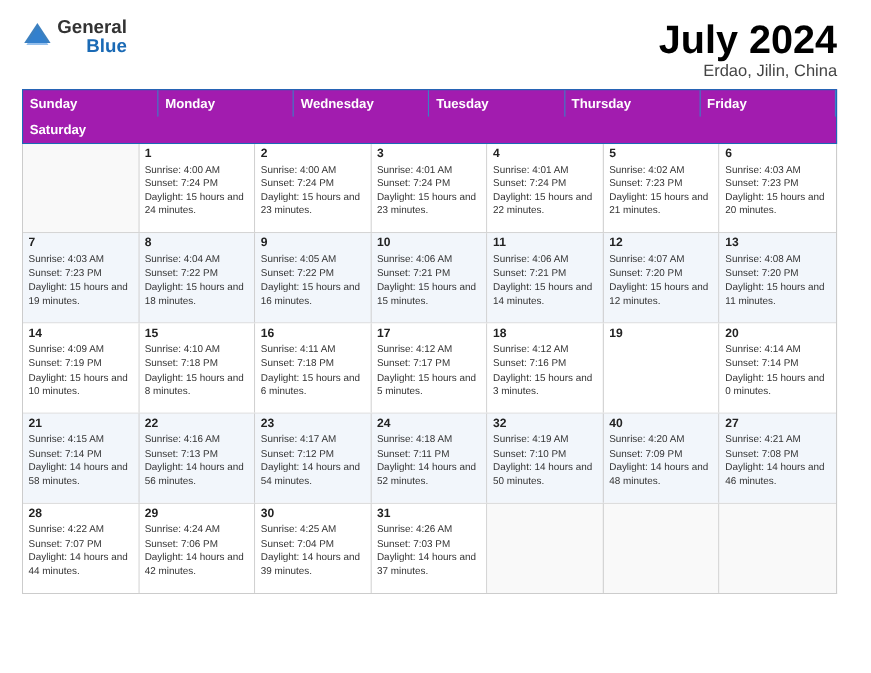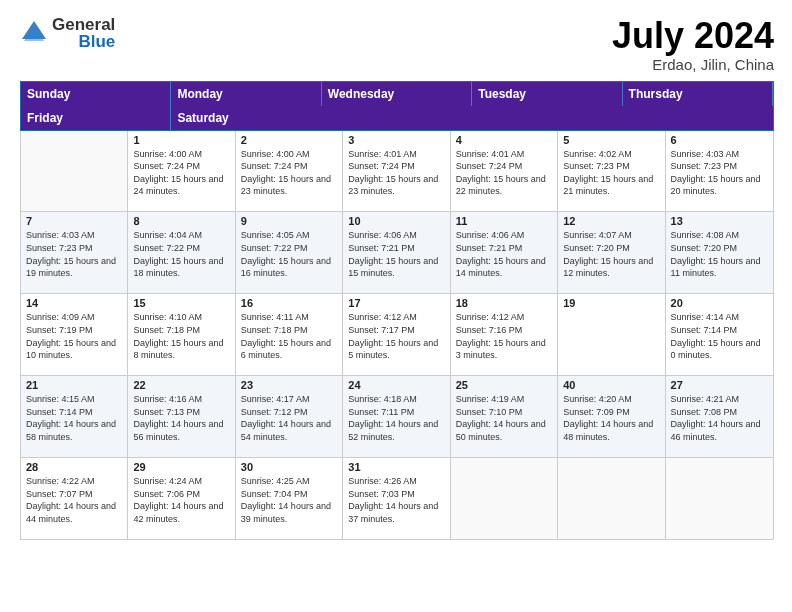--- a/index.html
+++ b/index.html
@@ -6,21 +6,21 @@
     body {
       font-family: Arial, sans-serif;
       background: #fff;
       width: 792px;
       height: 612px;
       overflow: hidden;
     }
     .page {
       width: 792px;
       height: 552px;
-      padding: 16px 18px 12px 20px;
+      padding: 16px 31px 12px 20px;
       display: flex;
       flex-direction: column;
     }
     .header {
       display: flex;
       justify-content: space-between;
       align-items: flex-start;
       margin-bottom: 8px;
     }
     .logo {
@@ -61,22 +61,22 @@
       font-size: 15px;
       color: #444;
     }
     .calendar {
       flex: 1;
       display: flex;
       flex-direction: column;
     }
     .cal-header {
       display: grid;
-      grid-template-columns: repeat(5, 1fr);
-      background: #4c1d95;
+      grid-template-columns: repeat(6, 1fr);
+      background: #a21caf;
       border: 1px solid #1a6ab5;
     }
     .cal-header-cell {
       color: #fff;
       font-weight: bold;
       font-size: 12px;
       padding: 5px 6px;
       text-align: left;
       border-right: 1px solid #3a7fc5;
     }
@@ -266,21 +266,21 @@
           </div>
           <div class="cal-cell">
             <div class="day-num">23</div>
             <div class="cell-text">Sunrise: 4:17 AM<br>Sunset: 7:12 PM<br>Daylight: 14 hours and 54 minutes.</div>
           </div>
           <div class="cal-cell">
             <div class="day-num">24</div>
             <div class="cell-text">Sunrise: 4:18 AM<br>Sunset: 7:11 PM<br>Daylight: 14 hours and 52 minutes.</div>
           </div>
           <div class="cal-cell">
-            <div class="day-num">25</div>
+            <div class="day-num">32</div>
             <div class="cell-text">Sunrise: 4:19 AM<br>Sunset: 7:10 PM<br>Daylight: 14 hours and 50 minutes.</div>
           </div>
           <div class="cal-cell">
             <div class="day-num">40</div>
             <div class="cell-text">Sunrise: 4:20 AM<br>Sunset: 7:09 PM<br>Daylight: 14 hours and 48 minutes.</div>
           </div>
           <div class="cal-cell">
             <div class="day-num">27</div>
             <div class="cell-text">Sunrise: 4:21 AM<br>Sunset: 7:08 PM<br>Daylight: 14 hours and 46 minutes.</div>
           </div>

